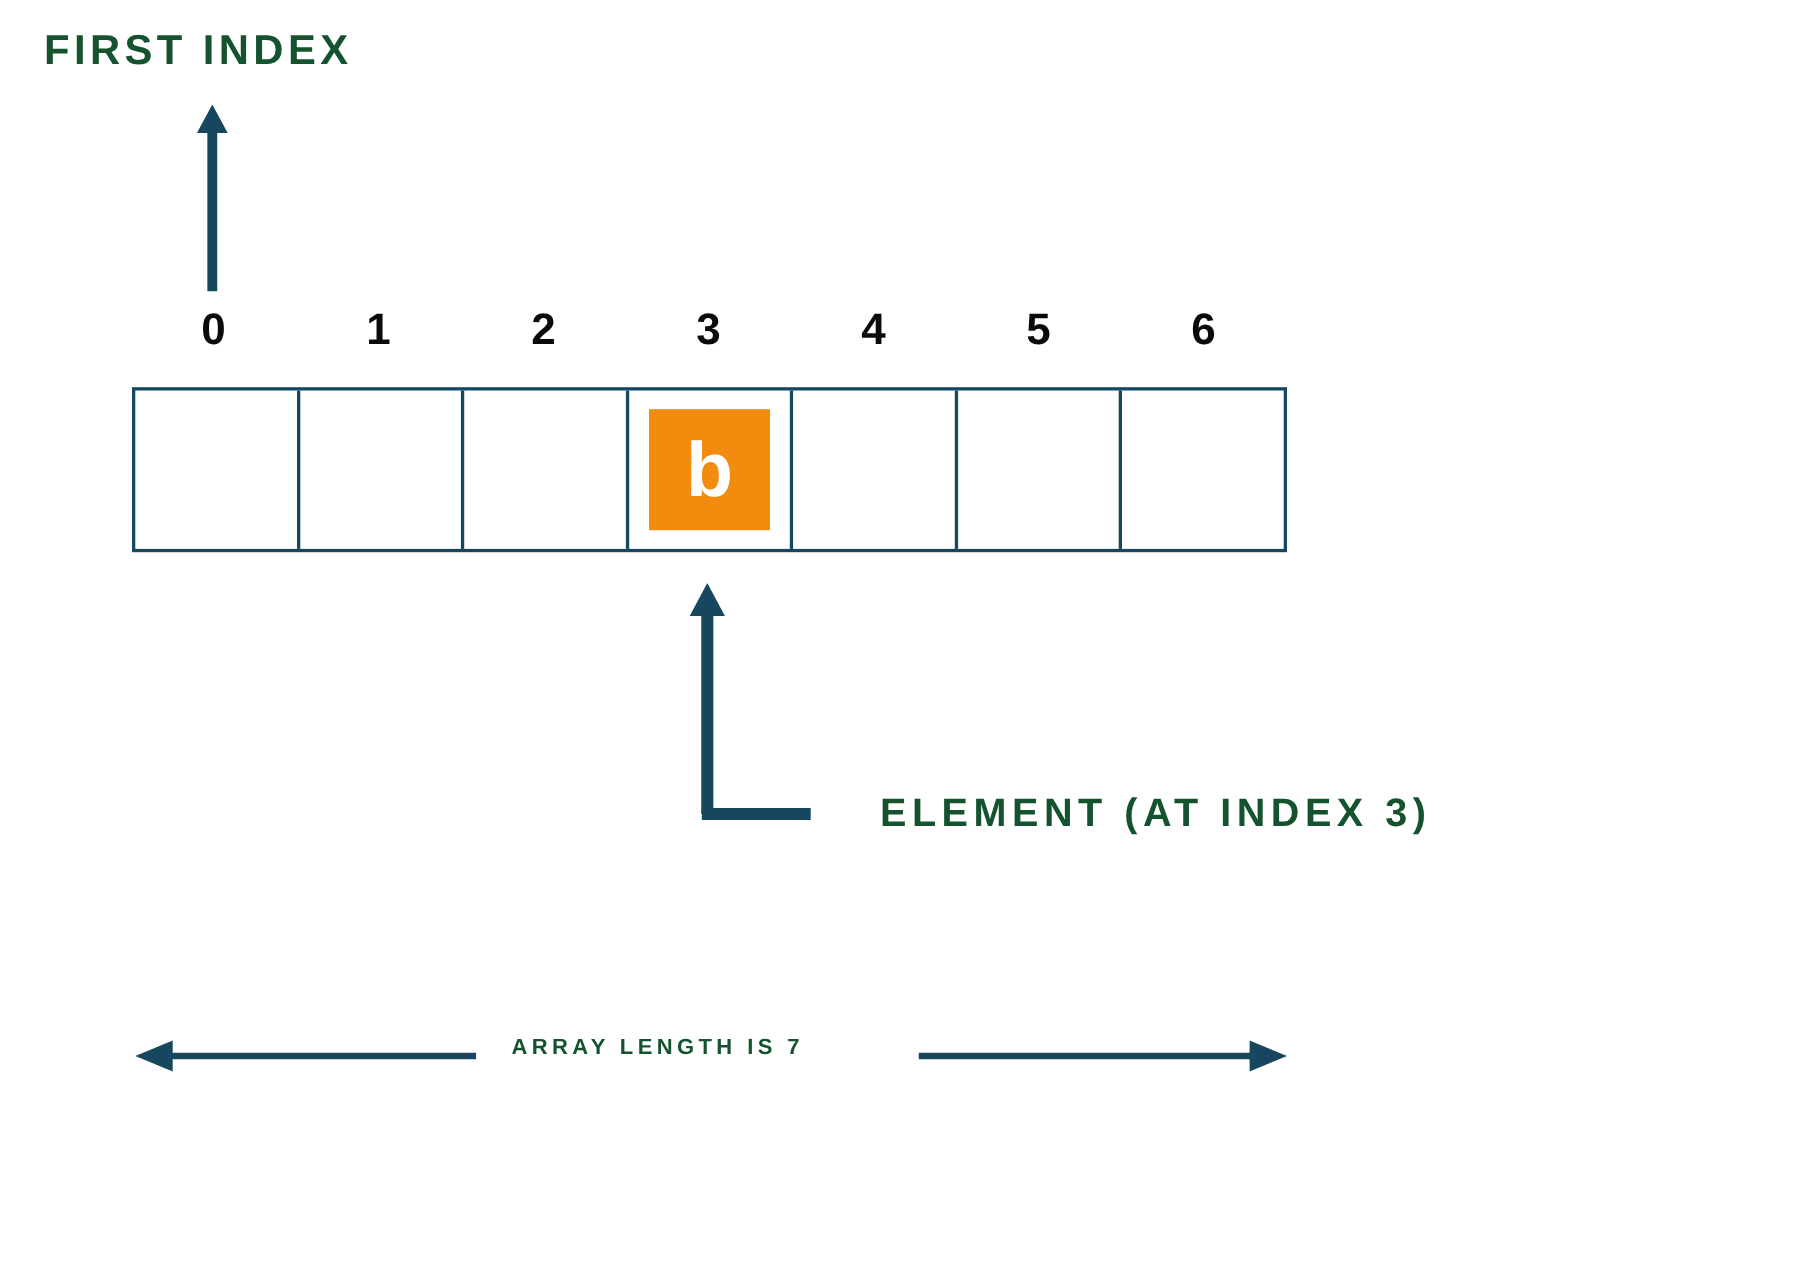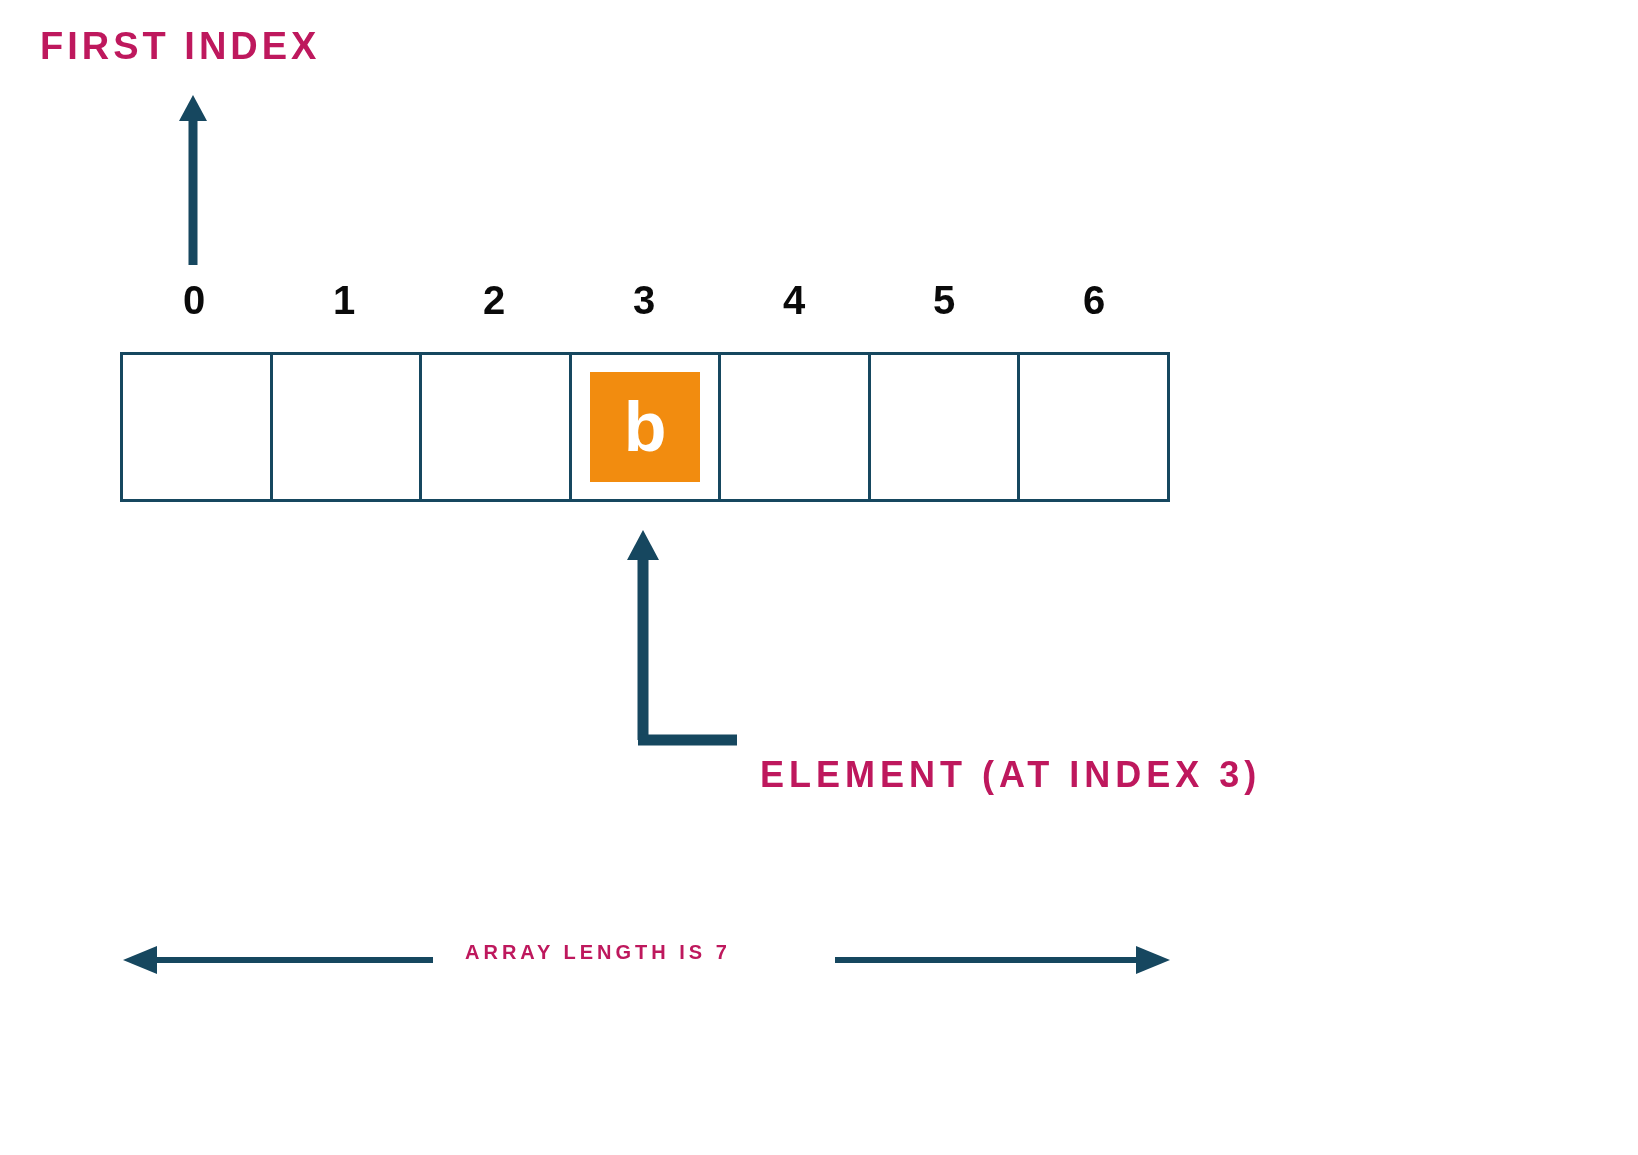--- a/index.html
+++ b/index.html
@@ -8,21 +8,21 @@
     width:1638px;
     height:1155px;
     position:relative;
     font-family:"Helvetica Neue",Helvetica,Arial,sans-serif;
     color:#0a0a0a;
   }
   .label-title{
     position:absolute;
     font-weight:800;
     letter-spacing:4px;
-    color:#be185d;
+    color:#14532d;
   }
   .index-row{
     position:absolute;
     top:278px;
     left:120px;
     width:1050px;
     display:flex;
   }
   .index-label{
     flex:1;
@@ -101,21 +101,21 @@
 
 <svg style="position:absolute;left:617px;top:530px;" width="130" height="220">
 
   <line x1="26" y1="22" x2="26" y2="210" stroke="#16475f" stroke-width="11"></line>
 
   <line x1="21" y1="210" x2="120" y2="210" stroke="#16475f" stroke-width="11"></line>
 
   <polygon points="26,0 10,30 42,30" fill="#16475f"></polygon>
 </svg>
 
-<div class="label-title" style="top:718px;left:760px;font-size:36px;letter-spacing:5px;margin-top:36px;">ELEMENT (AT INDEX 3)</div>
+<div class="label-title" style="top:718px;left:800px;font-size:36px;letter-spacing:5px;">ELEMENT (AT INDEX 3)</div>
 
 <svg style="position:absolute;left:123px;top:940px;" width="310" height="40">
   <line x1="20" y1="20" x2="310" y2="20" stroke="#16475f" stroke-width="6"></line>
   <polygon points="0,20 34,6 34,34" fill="#16475f"></polygon>
 </svg>
 
 <div class="label-title" style="top:941px;left:465px;font-size:20px;letter-spacing:4px;">ARRAY LENGTH IS 7</div>
 
 <svg style="position:absolute;left:835px;top:940px;" width="335" height="40">
   <line x1="0" y1="20" x2="315" y2="20" stroke="#16475f" stroke-width="6"></line>

